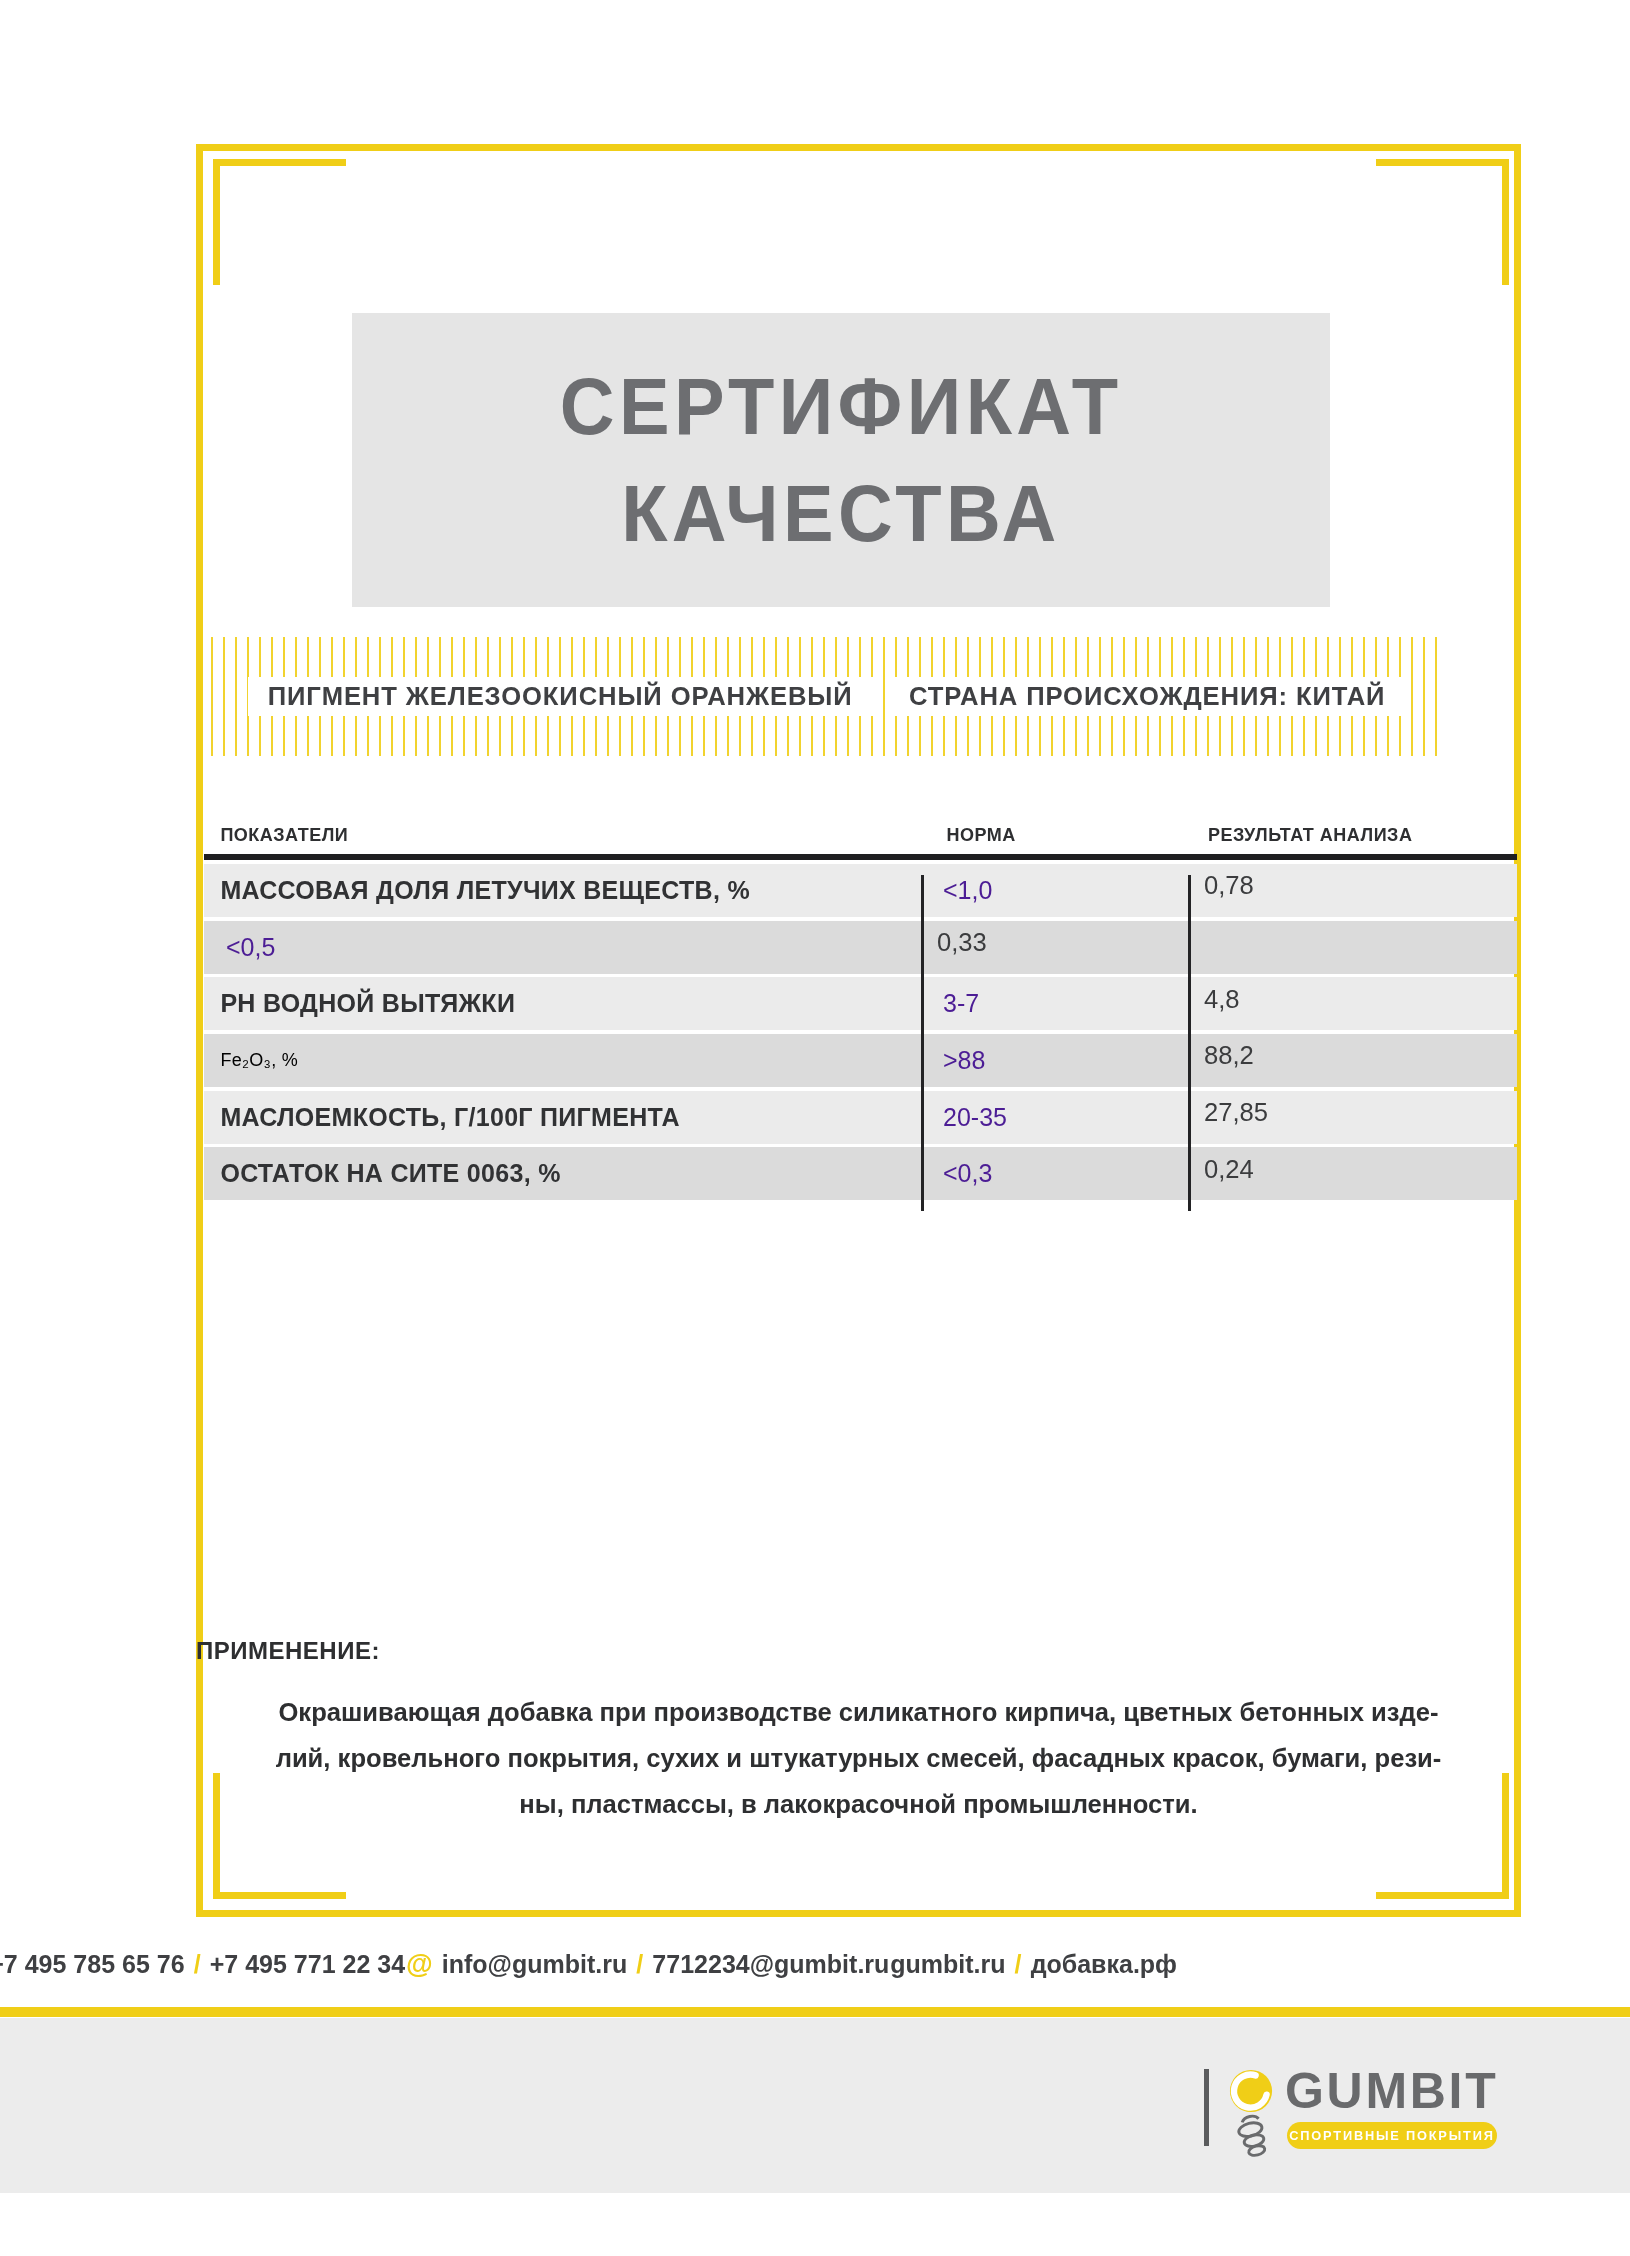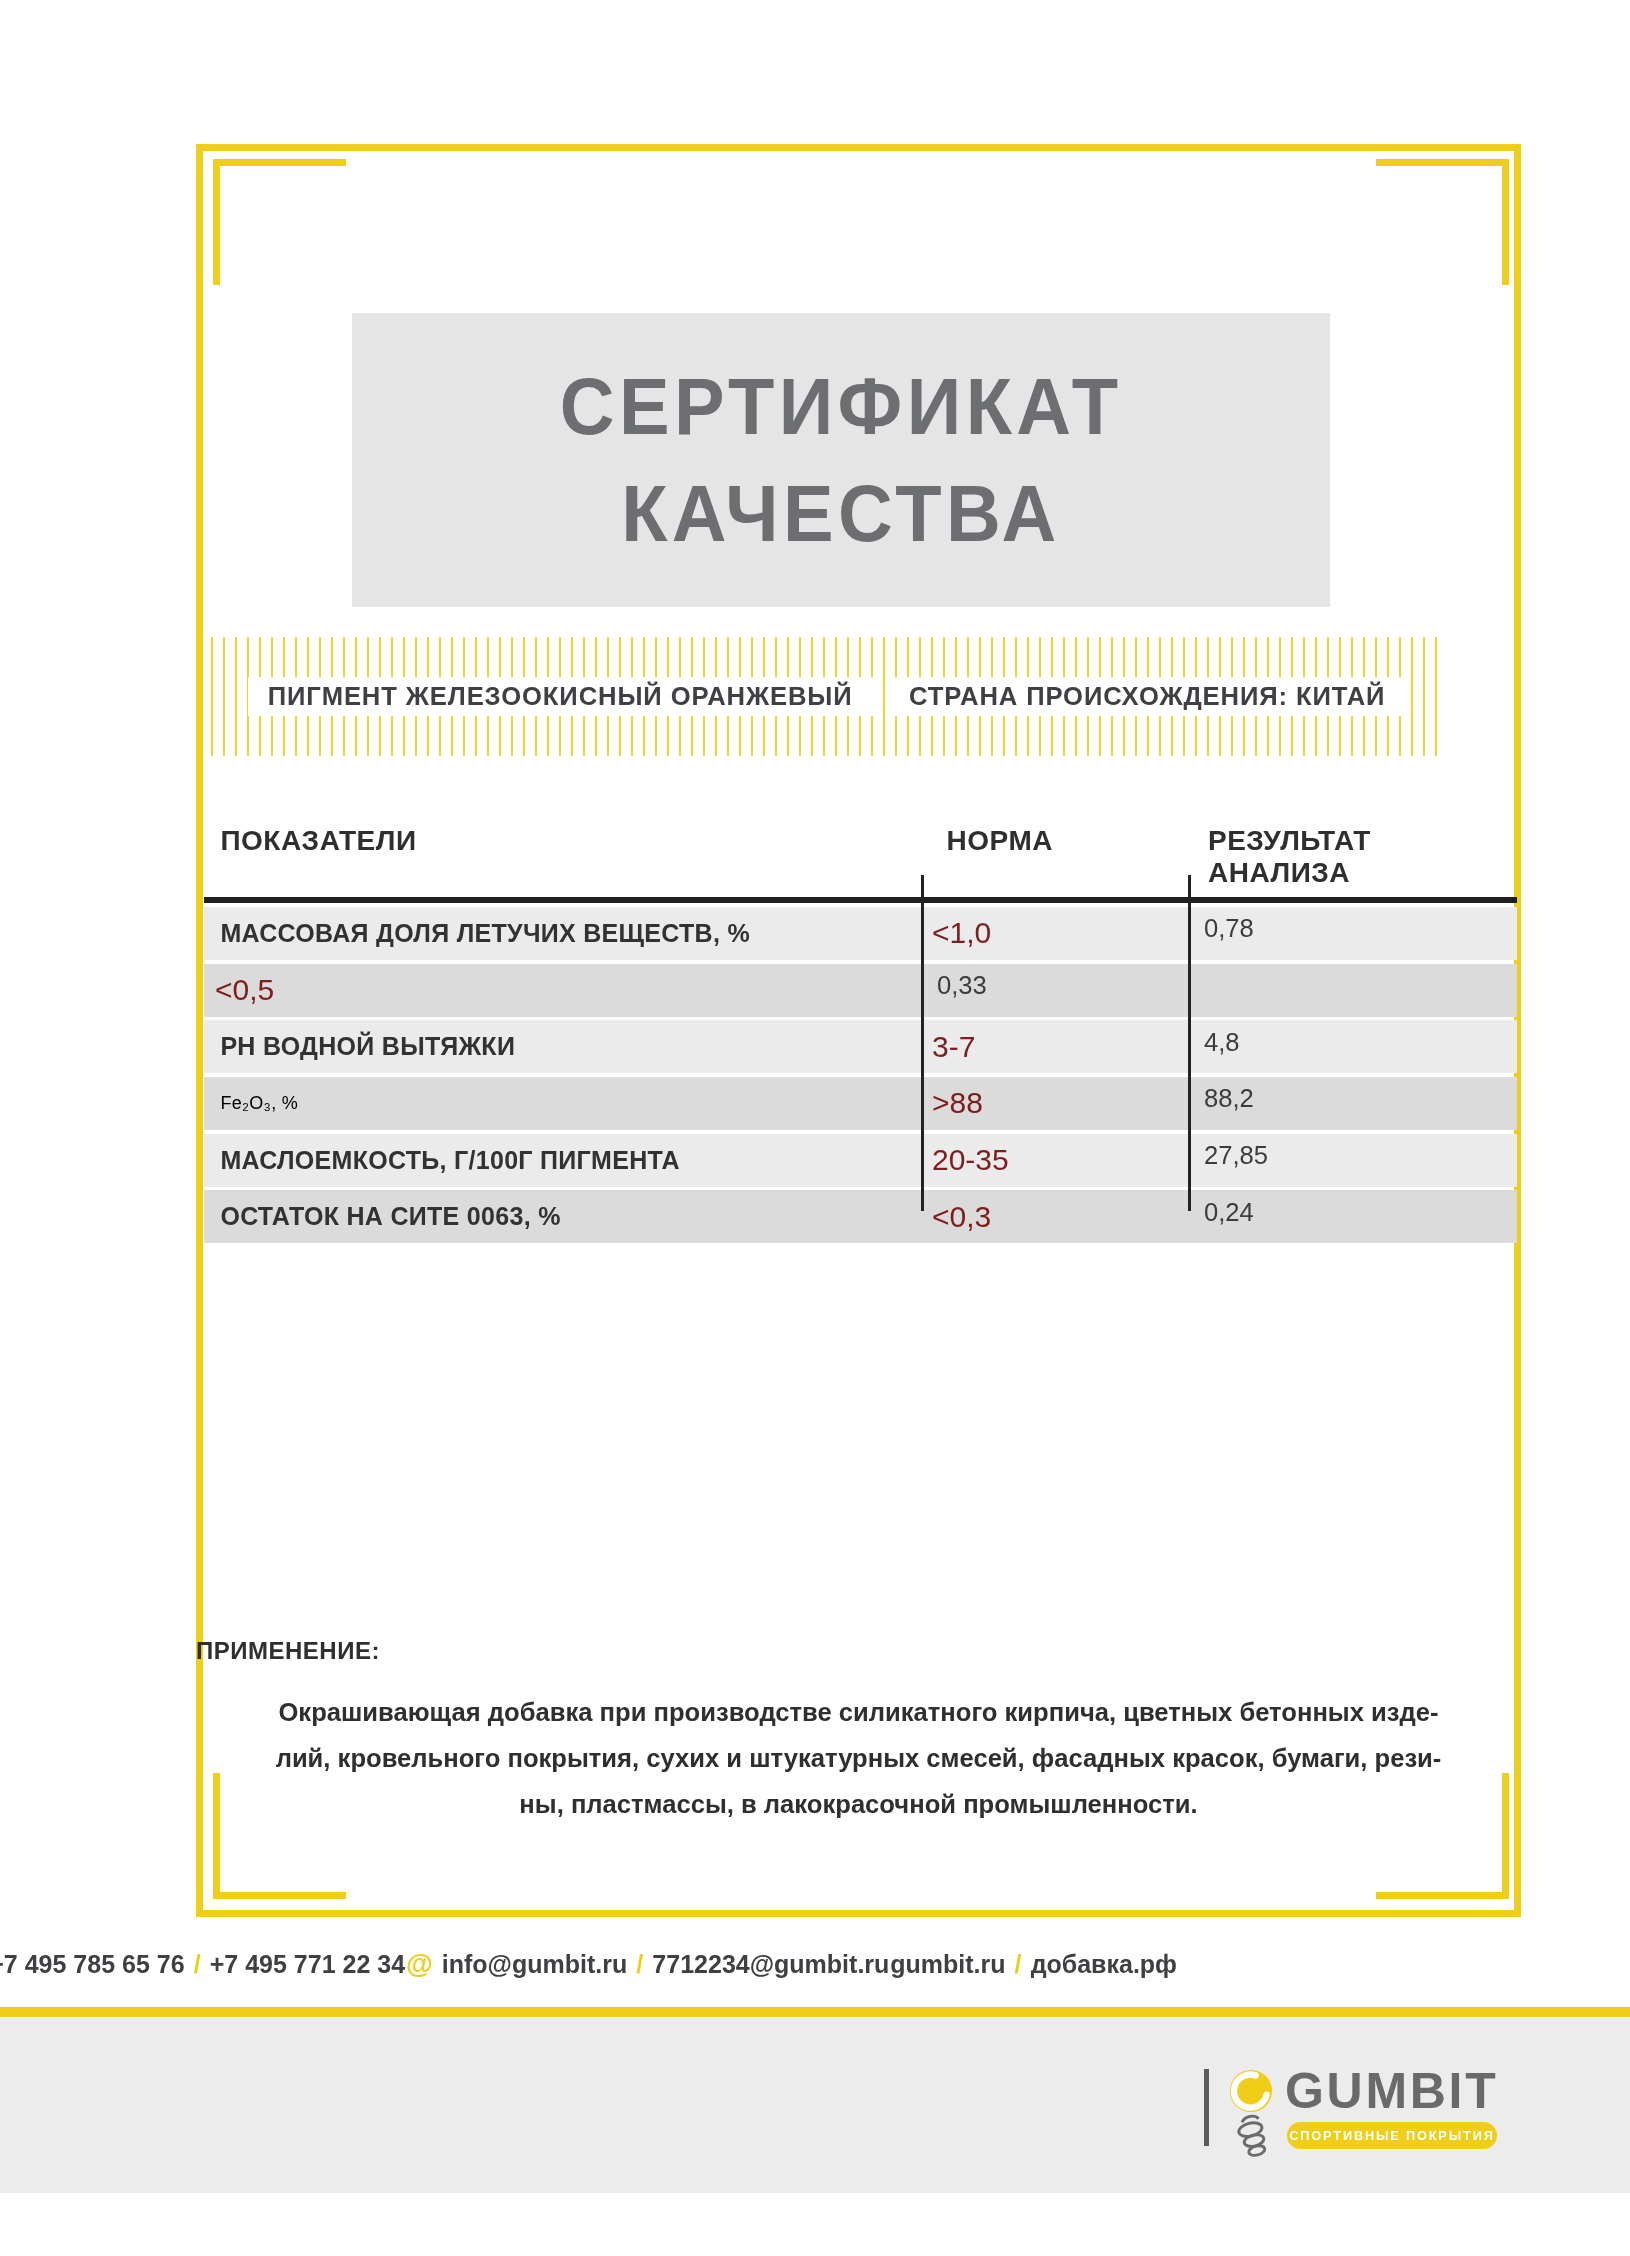--- a/index.html
+++ b/index.html
@@ -39,32 +39,32 @@
   .subtitle-line {
     background:#ffffff; padding:4.6px 20px; font-size:25.6px; font-weight:bold;
     color:#3F4043; letter-spacing:0.9px; white-space:nowrap;
   }
 
   
   .qtable { left:204px; top:825px; width:1313px; }
   .thead {
     display:grid; grid-template-columns:717px 267px 329px;
     padding-bottom:8.2px; border-bottom:6.4px solid #1F1F21;
-    font-size:28px; font-weight:bold; color:#2E2F31; letter-spacing:0.5px;
+    font-size:18px; font-weight:bold; color:#2E2F31; letter-spacing:0.5px;
   }
   .thead .c1 { padding-left:16.4px; } .thead .c2 { padding-left:25.6px; } .thead .c3 { padding-left:20px; }
   .trow {
     display:grid; grid-template-columns:717px 267px 329px;
     height:53px; margin-top:3.7px; align-items:center;
   }
   .trow:nth-child(odd)  { background:#EBEBEB; }
   .trow:nth-child(even) { background:#DBDBDB; }
   .cell-name  { padding-left:16.4px; font-size:25px; font-weight:bold; color:#313234; letter-spacing:0.3px; }
   .cell-name.plain { font-weight:normal; font-size:18px; color:#000000; }
-  .cell-norm  { padding-left:11px; font-size:30px; color:#7f1d1d; }
+  .cell-norm  { padding-left:22px; font-size:25px; color:#4c1d95; }
   .cell-result{ padding-left:16px; font-size:25.6px; color:#3B3C3E; align-self:start; padding-top:7.3px; }
   .vline { width:2.7px; background:#232325; top:875px; height:336px; }
   .vline1 { left:921px; } .vline2 { left:1188px; }
 
   
   .app-heading {
     left:196px; top:1637px; width:1325px; text-align:left;
     font-size:24px; font-weight:bold; color:#2E2F31; letter-spacing:0.5px;
   }
   .app-par {

